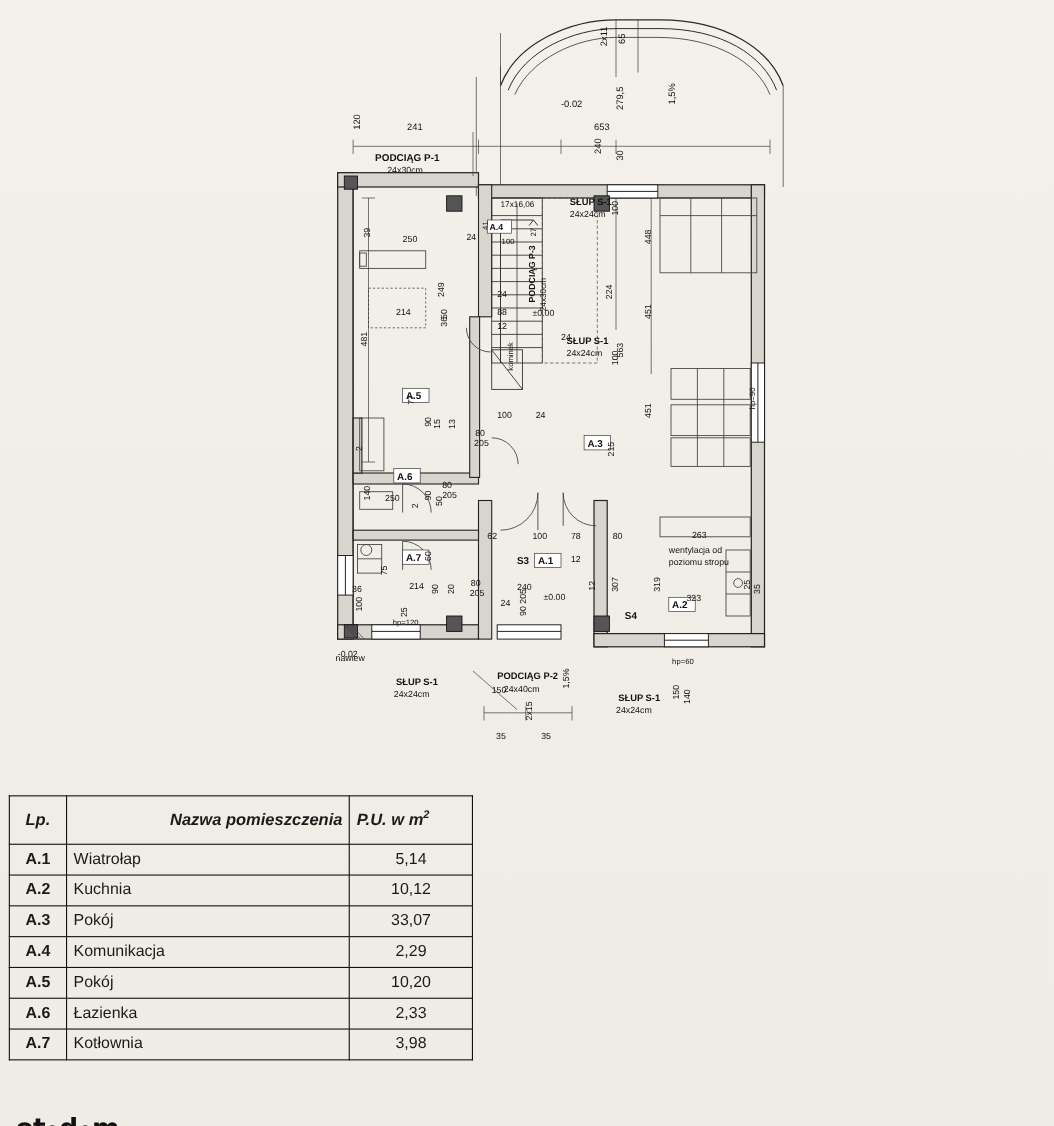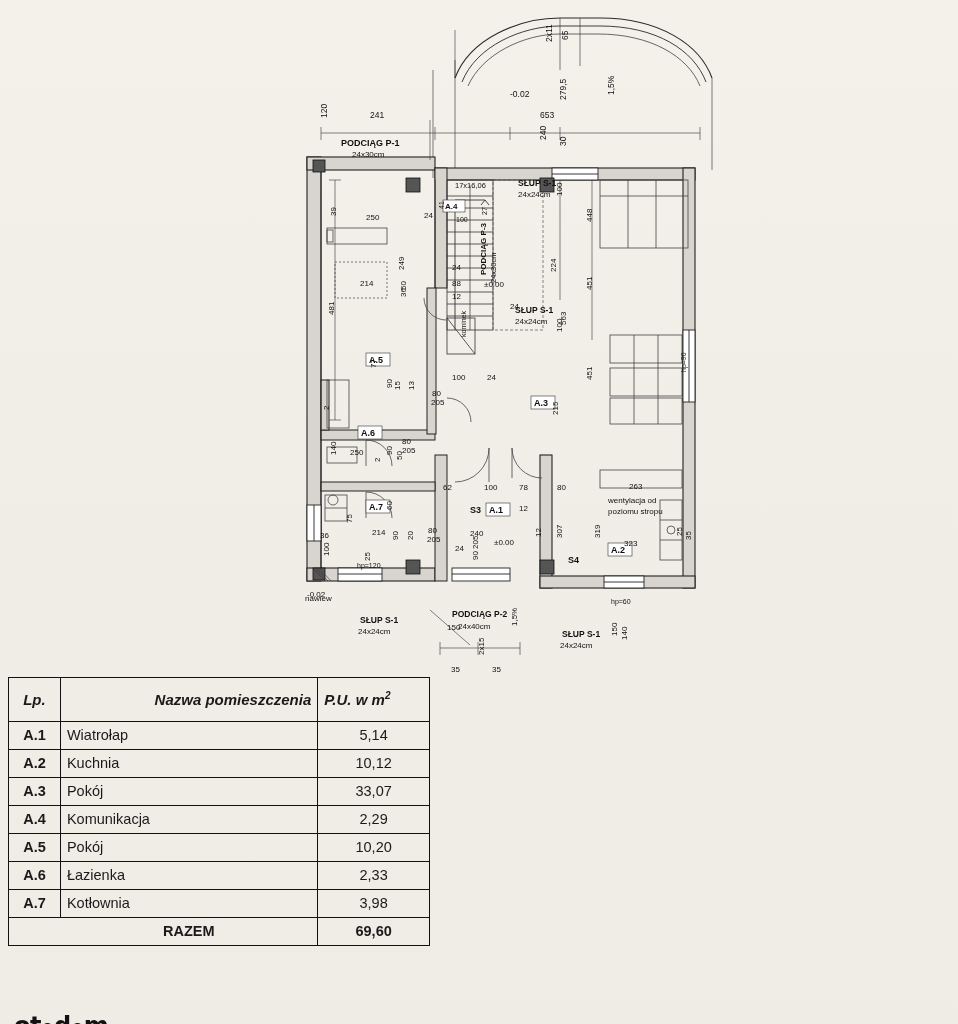--- a/index.html
+++ b/index.html
@@ -16,21 +16,21 @@
     position:absolute;left:0;top:0;width:958px;height:1024px;
     background:linear-gradient(180deg,#f4f1eb 0%,#f1eee8 45%,#efece6 100%);
   }
   .plan{
     position:absolute;left:0;top:0;width:958px;height:700px;
   }
   .plan svg{display:block;}
 
   
   .table-wrap{
-    position:absolute;left:8px;top:677px;width:464px;
+    position:absolute;left:8px;top:723px;width:464px;
   }
   table.rooms{
     border-collapse:collapse;
     width:422px;
     background:transparent;
   }
   table.rooms td,table.rooms th{
     border:1.3px solid #111;
     padding:4px 6px;
     font-size:14.5px;
@@ -424,24 +424,19 @@
         <tr>
           <td class="c-lp">A.6</td>
           <td class="c-name">Łazienka</td>
           <td class="c-area">2,33</td>
         </tr>
         <tr>
           <td class="c-lp">A.7</td>
           <td class="c-name">Kotłownia</td>
           <td class="c-area">3,98</td>
         </tr>
-        <tr class="total">
-          <td class="c-lp"></td>
-          <td class="c-name razem">RAZEM</td>
-          <td class="c-area">69,60</td>
-        </tr>
       </tbody>
   </table>
 </div>
 
 <div class="logo">
   <span>ot</span><span class="dot"></span><span>d</span><span class="dot"></span><span>m</span>
 </div>
 
 </body></html>

